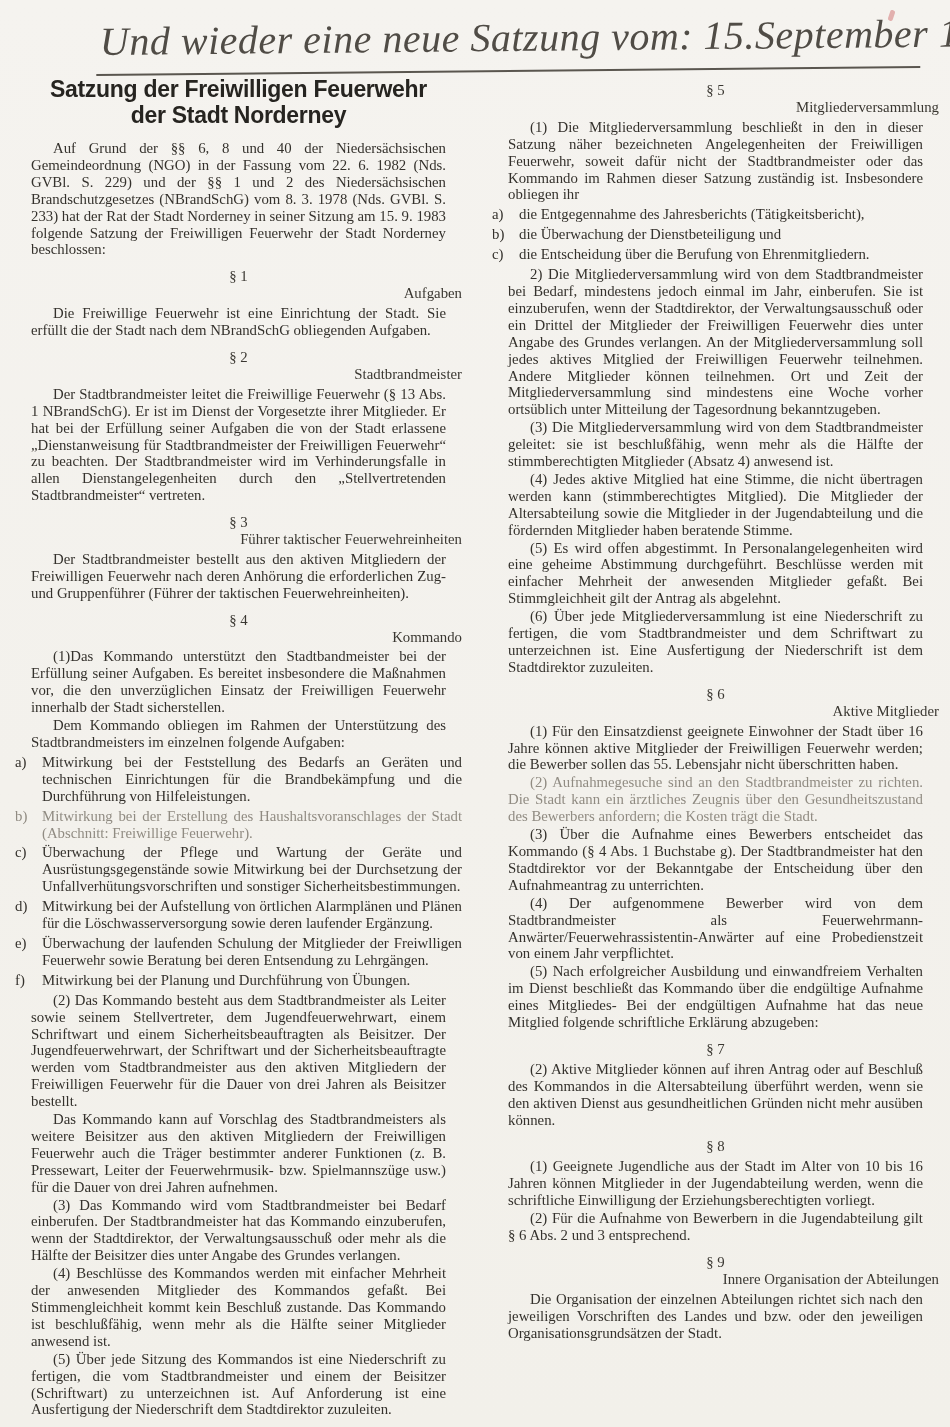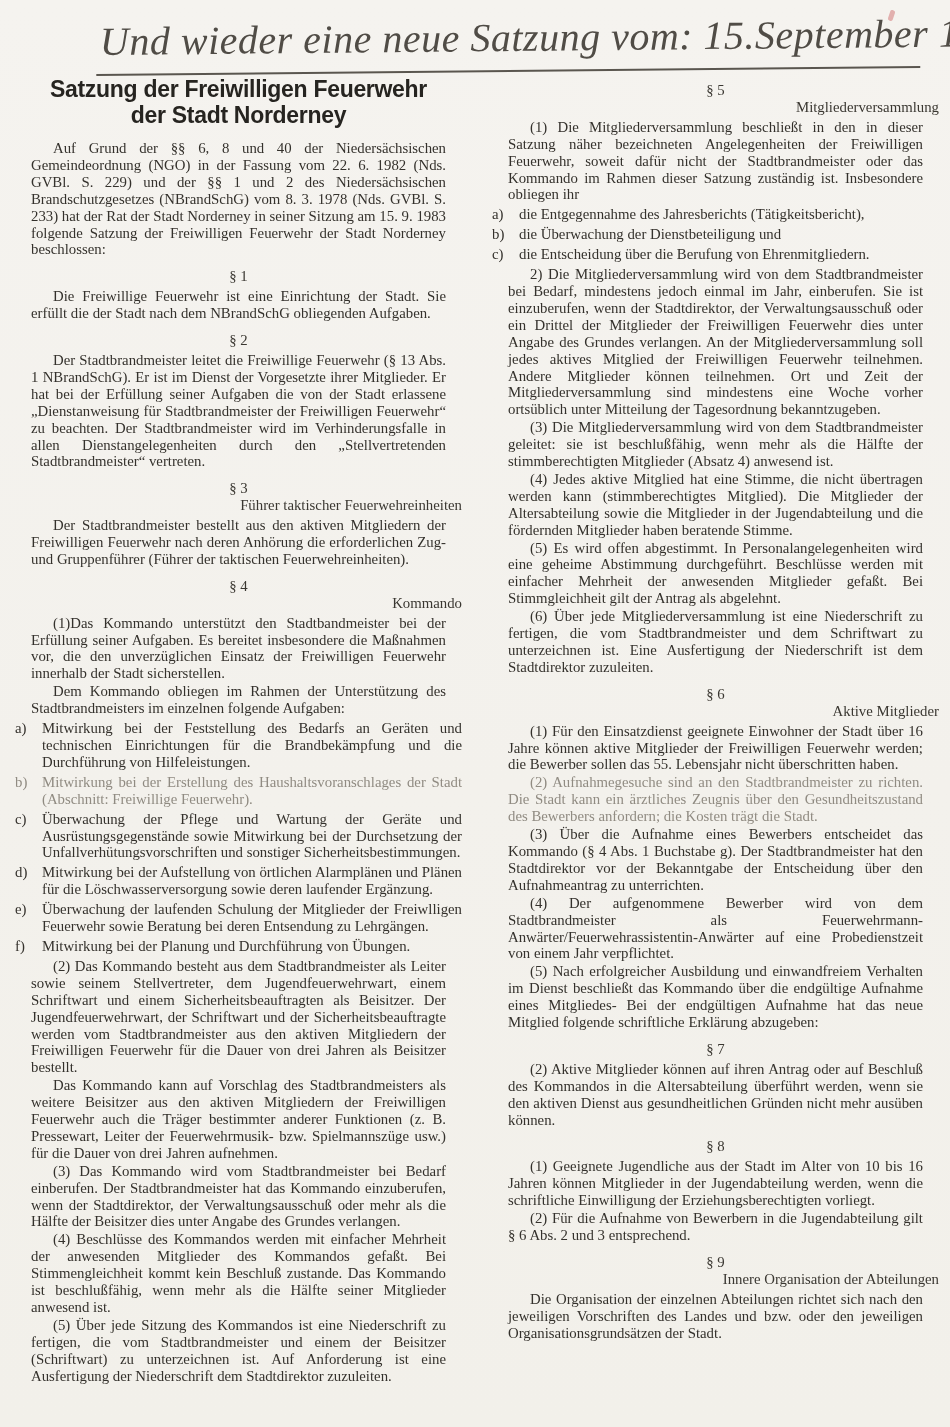--- a/index.html
+++ b/index.html
@@ -77,24 +77,26 @@
   <div class="columns">
     <div class="col">
       <div class="article-title">
         <div>Satzung der Freiwilligen Feuerwehr</div>
         <div>der Stadt Norderney</div>
       </div>
       <div>
           <p class="para">Auf Grund der §§ 6, 8 und 40 der Niedersächsischen Gemeindeordnung (NGO) in der Fassung vom 22. 6. 1982 (Nds. GVBl. S. 229) und der §§ 1 und 2 des Niedersächsischen Brandschutzgesetzes (NBrandSchG) vom 8. 3. 1978 (Nds. GVBl. S. 233) hat der Rat der Stadt Norderney in seiner Sitzung am 15. 9. 1983 folgende Satzung der Freiwilligen Feuerwehr der Stadt Norderney beschlossen:</p>
           <div class="section-head">
             <div class="section-num">§ 1</div>
+            <div class="section-title">Aufgaben</div>
           </div>
           <p class="para">Die Freiwillige Feuerwehr ist eine Einrichtung der Stadt. Sie erfüllt die der Stadt nach dem NBrandSchG obliegenden Aufgaben.</p>
           <div class="section-head">
             <div class="section-num">§ 2</div>
+            <div class="section-title">Stadtbrandmeister</div>
           </div>
           <p class="para">Der Stadtbrandmeister leitet die Freiwillige Feuerwehr (§ 13 Abs. 1 NBrandSchG). Er ist im Dienst der Vorgesetzte ihrer Mitglieder. Er hat bei der Erfüllung seiner Aufgaben die von der Stadt erlassene „Dienstanweisung für Stadtbrandmeister der Freiwilligen Feuerwehr“ zu beachten. Der Stadtbrandmeister wird im Verhinderungsfalle in allen Dienstangelegenheiten durch den „Stellvertretenden Stadtbrandmeister“ vertreten.</p>
           <div class="section-head">
             <div class="section-num">§ 3</div>
             <div class="section-title">Führer taktischer Feuerwehreinheiten</div>
           </div>
           <p class="para">Der Stadtbrandmeister bestellt aus den aktiven Mitgliedern der Freiwilligen Feuerwehr nach deren Anhörung die erforderlichen Zug- und Gruppenführer (Führer der taktischen Feuerwehreinheiten).</p>
           <div class="section-head">
             <div class="section-num">§ 4</div>
             <div class="section-title">Kommando</div>

